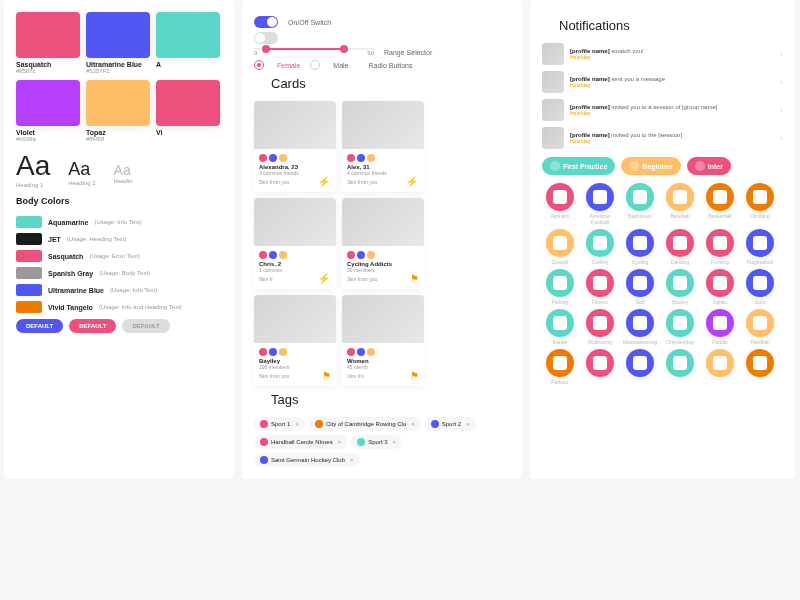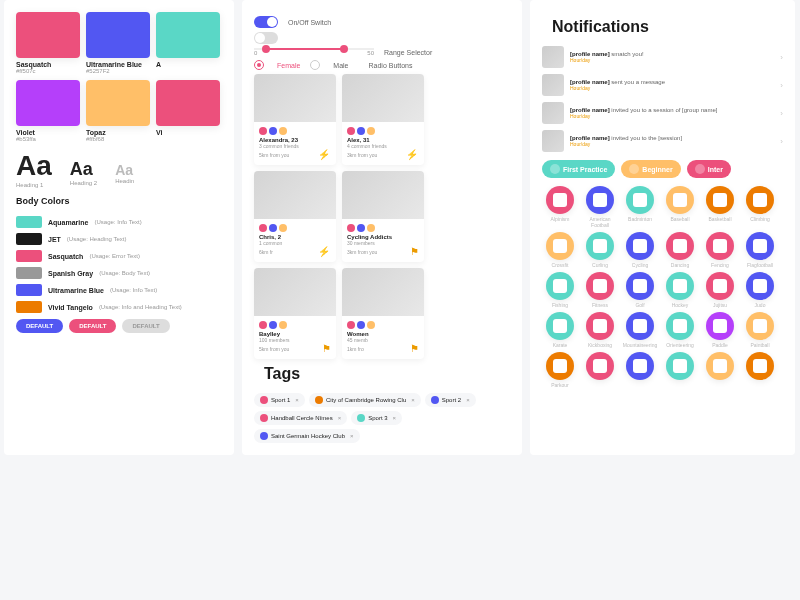--- a/index.html
+++ b/index.html
@@ -2,29 +2,29 @@
 <html><head>
 <meta charset="utf-8">
 <style>
 *{margin:0;padding:0;box-sizing:border-box;font-family:-apple-system,BlinkMacSystemFont,'Segoe UI',sans-serif}
 body{background:#f5f6f8;width:800px;height:600px;overflow:hidden;font-size:9px;color:#222}
 .container{display:flex;gap:0}
 .col{background:#fff;margin:0 4px;padding:12px;border-radius:4px}
 .col1{width:230px}
 .col2{width:280px}
 .col3{width:265px}
-h3{font-size:16px;font-weight:700;margin:6px 10px 10px;color:#1a1a1a}
+h3{font-size:13px;font-weight:400;margin:6px 17px 10px;color:#1a1a1a}
 h4{font-size:9px;font-weight:700;margin:4px 0 6px;color:#1a1a1a}
 .swatches{display:flex;flex-wrap:wrap;gap:6px}
 .swatch{width:64px}
 .swatch-box{height:46px;border-radius:4px;box-shadow:0 2px 8px rgba(0,0,0,0.08)}
 .swatch-label{font-size:7px;font-weight:600;margin-top:3px}
 .swatch-hex{font-size:6px;color:#999}
 .typo-row{display:flex;gap:18px;align-items:baseline;margin:8px 0}
-.typo-aa{font-weight:700}
+.typo-aa{font-weight:400}
 .typo-l1{font-size:28px}
 .typo-l2{font-size:18px}
 .typo-l3{font-size:14px;color:#bbb}
 .typo-sub{font-size:6px;color:#999;display:block}
 .text-colors{margin-top:10px}
 .tc-row{display:flex;align-items:center;gap:6px;margin:5px 0}
 .tc-box{width:26px;height:12px;border-radius:2px}
 .tc-label{font-size:7px;font-weight:600}
 .tc-usage{font-size:6px;color:#999}
 .btns{display:flex;gap:6px;margin-top:6px}
@@ -180,20 +180,21 @@
     <span>Range Selector</span>
   </div>
   <div class="ctrl-row">
     <span class="radio sel"></span>
         <span style="color:#ec507c">Female</span>
     <span class="radio"></span>
         <span>Male</span>
     <span style="margin-left:10px">Radio Buttons</span>
   </div>
 
+  <h3>Cards</h3>
   <div class="cards" id="cards-grid">
         <div class="card">
           <div class="card-img"></div>
           <div class="card-body">
             <div class="card-icons">
               <span class="mini-icon" style="background:#ec507c"></span>
               <span class="mini-icon" style="background:#5257f2"></span>
               <span class="mini-icon" style="background:#ffbf68"></span>
             </div>
             <div class="card-name">Alexandra, 23</div>

